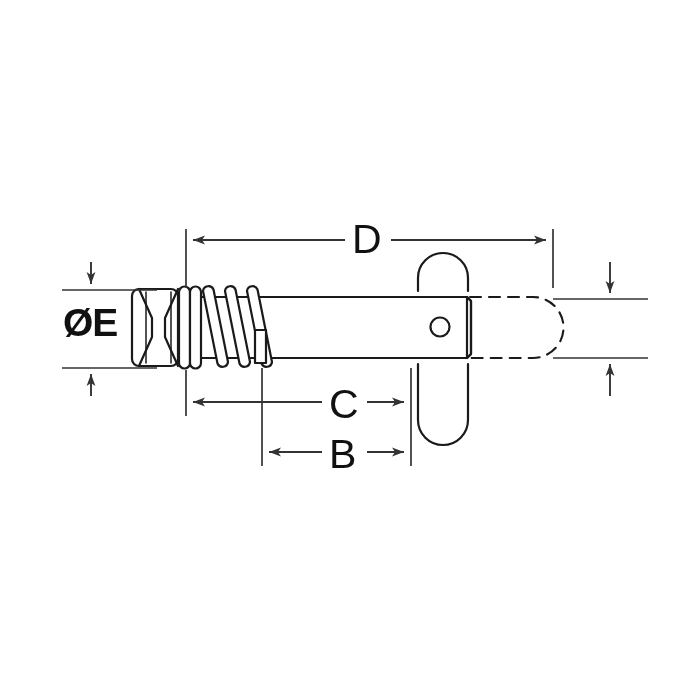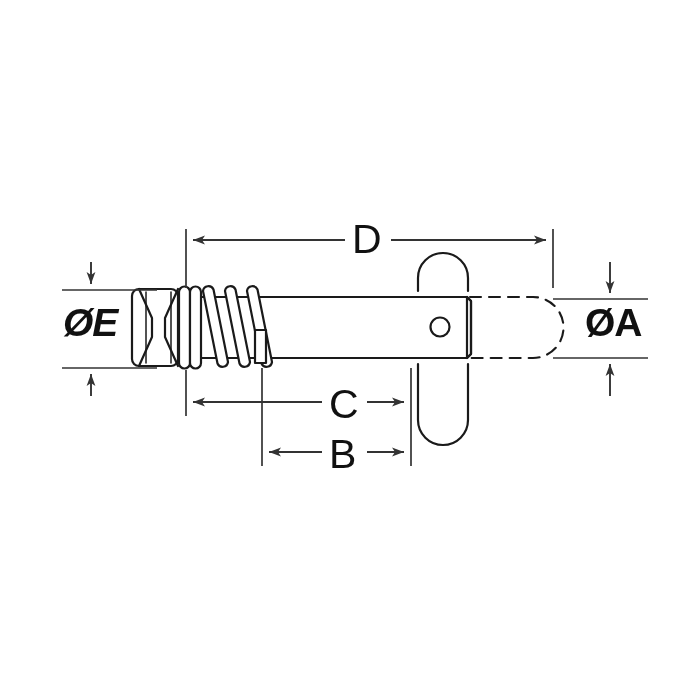--- a/index.html
+++ b/index.html
@@ -37,21 +37,21 @@
     letter-spacing: 0px;
   }
   .dim-label.dia {
     font-size: 39px;
     font-weight: 700;
     letter-spacing: -1px;
   }
   #label-D  { left: 352px; top: 219px; }
   #label-C  { left: 329px; top: 384px; }
   #label-B  { left: 329px; top: 434px; }
-  #label-E  { left: 63px;  top: 303px; font-style: italic; }
+  #label-E  { left: 63px;  top: 303px; }
   #label-A  { left: 585px; top: 303px; }
 </style>
 </head>
 <body>
 
 <div id="stage">
 
   <svg id="drawing" viewBox="0 0 700 700" xmlns="http://www.w3.org/2000/svg">
 
     <defs>
@@ -151,15 +151,14 @@
   </svg>
 
   <span class="dim-label letter" id="label-D">D</span>
 
   <span class="dim-label letter" id="label-C">C</span>
 
   <span class="dim-label letter" id="label-B">B</span>
 
   <span class="dim-label dia" id="label-E">ØE</span>
 
-  <span class="dim-label dia" id="label-A">ØA</span>
 
 </div>
 
 </body></html>

